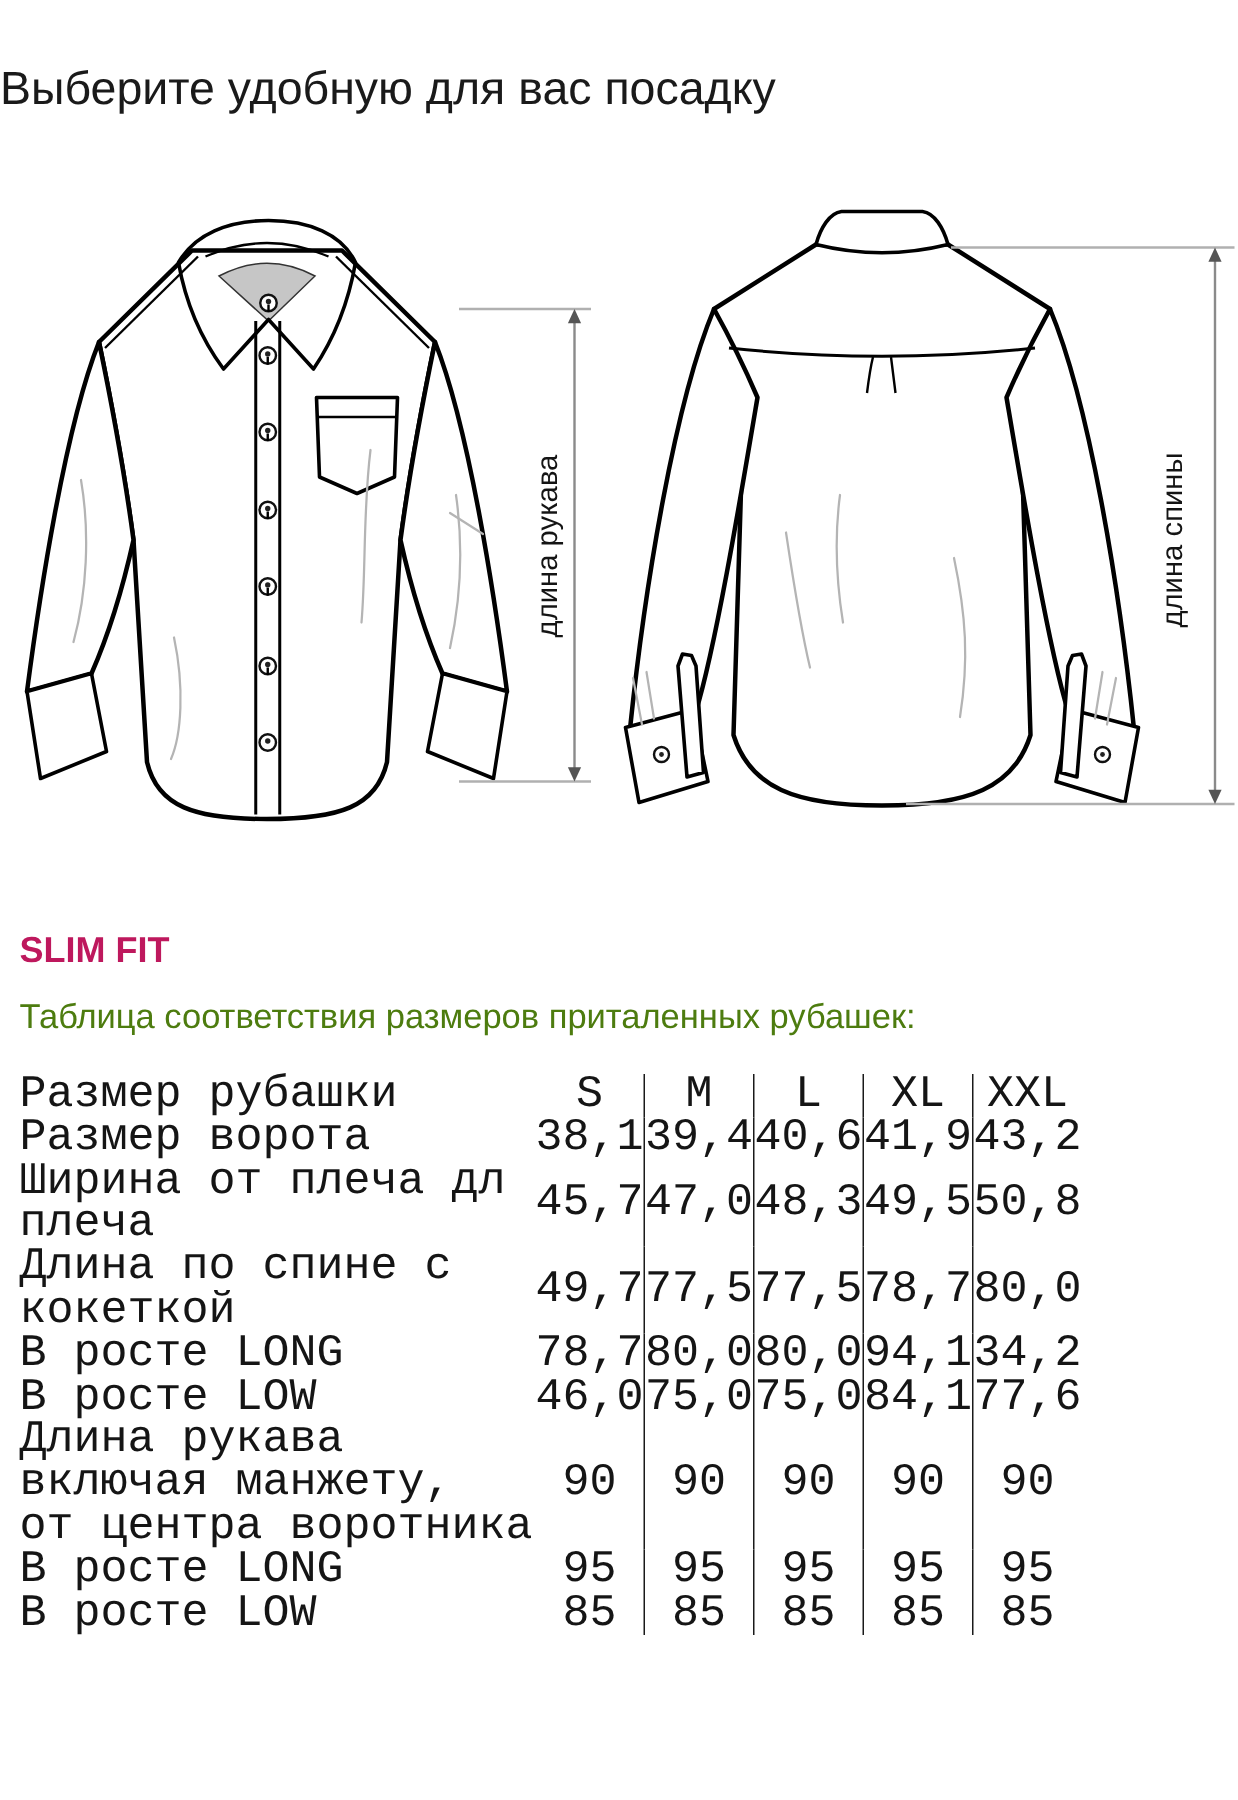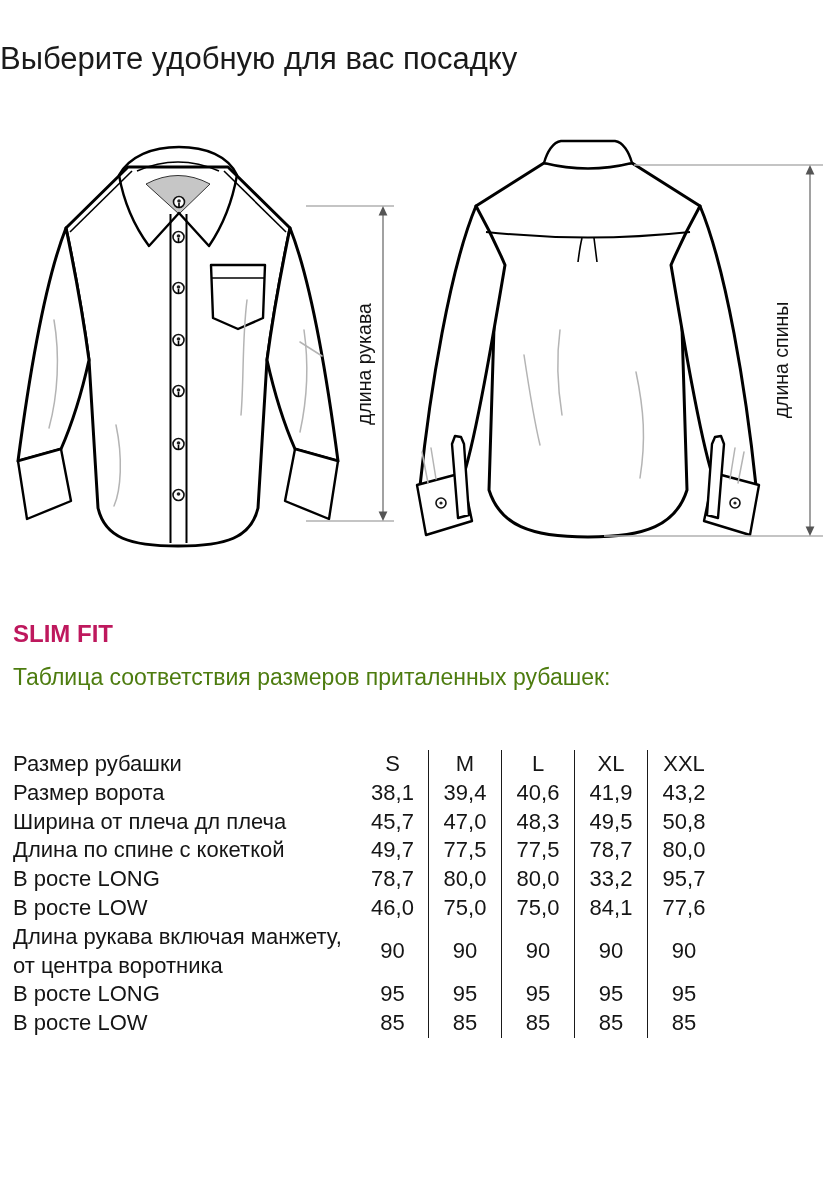--- a/index.html
+++ b/index.html
@@ -15,22 +15,22 @@
   .art svg{display:block;}
   .art text{font-family:"Liberation Sans",sans-serif;font-size:19.5px;fill:#141414;}
   .fit-heading{
     position:absolute;top:622px;left:13px;font-size:24px;font-weight:bold;
     line-height:1;color:#be185d;
   }
   .fit-subtitle{
     position:absolute;top:652px;left:13px;font-size:23px;line-height:1.2;color:#4d7c0f;margin-top:12px;
   }
   table.sizes{
-    position:absolute;top:750px;left:13px;border-collapse:collapse;
-    font-size:22px;color:#151515;table-layout:fixed;
+    position:absolute;top:716px;left:13px;border-collapse:collapse;
+    font-size:30px;color:#151515;table-layout:fixed;font-family:Liberation Mono, monospace;
   }
   table.sizes td{padding:0;line-height:28.8px;vertical-align:middle;}
   td.lbl{width:344px;text-align:left;white-space:pre-line;}
   td.v{width:72px;text-align:center;}
   td.v.first{width:71px;}
   td.v.b{border-left:1.5px solid #1a1a1a;}
   
   .o  {fill:#ffffff;stroke:#000;stroke-width:3;stroke-linejoin:round;}
   .o2 {fill:#ffffff;stroke:#000;stroke-width:2.4;stroke-linejoin:round;}
   .ln {fill:none;stroke:#000;stroke-width:1.6;}
@@ -177,22 +177,22 @@
     <td class="v b">77,5</td>
     <td class="v b">77,5</td>
     <td class="v b">78,7</td>
     <td class="v b">80,0</td>
   </tr>
   <tr>
     <td class="lbl">В росте LONG</td>
     <td class="v first">78,7</td>
     <td class="v b">80,0</td>
     <td class="v b">80,0</td>
-    <td class="v b">33,2</td>
-    <td class="v b">95,7</td>
+    <td class="v b">94,1</td>
+    <td class="v b">34,2</td>
   </tr>
   <tr>
     <td class="lbl">В росте LOW</td>
     <td class="v first">46,0</td>
     <td class="v b">75,0</td>
     <td class="v b">75,0</td>
     <td class="v b">84,1</td>
     <td class="v b">77,6</td>
   </tr>
   <tr>

